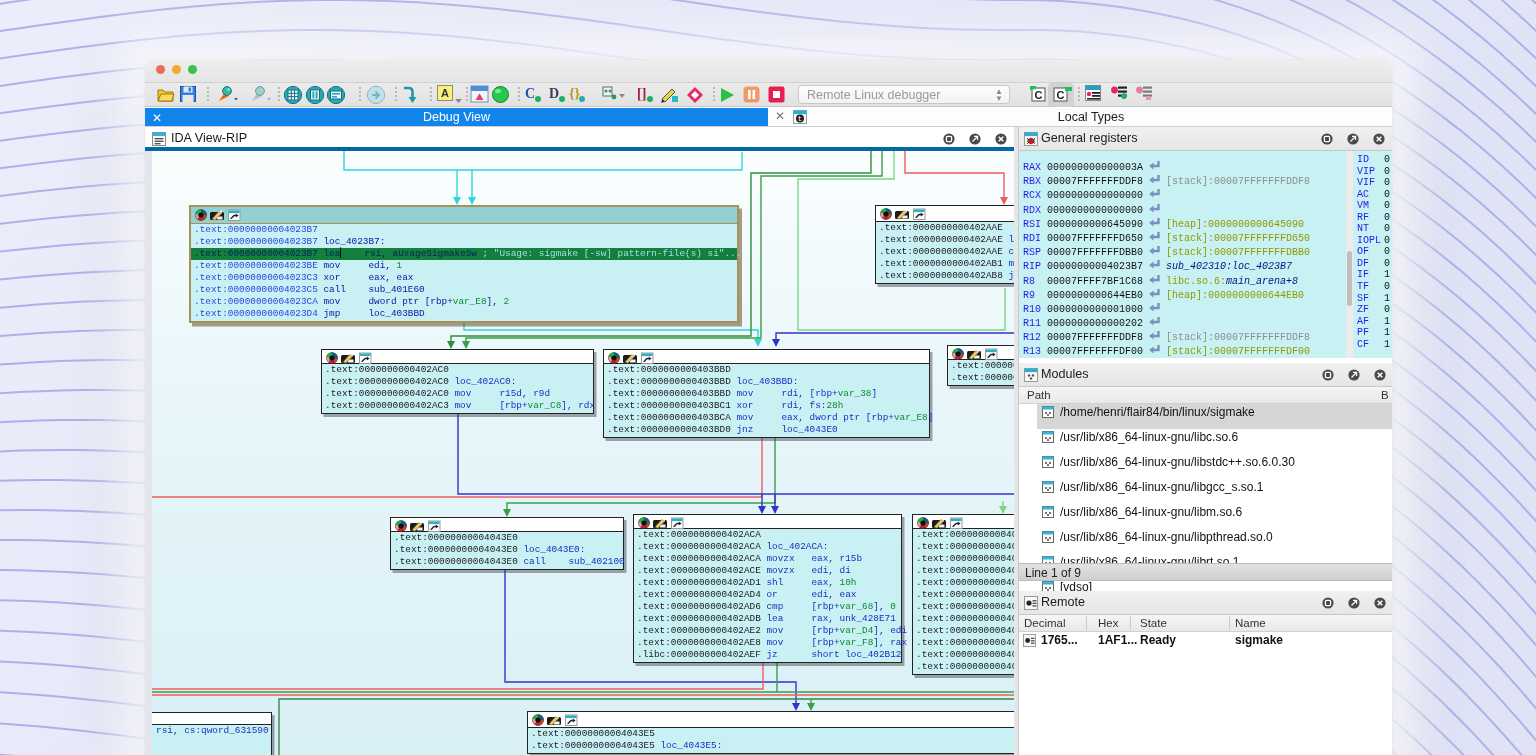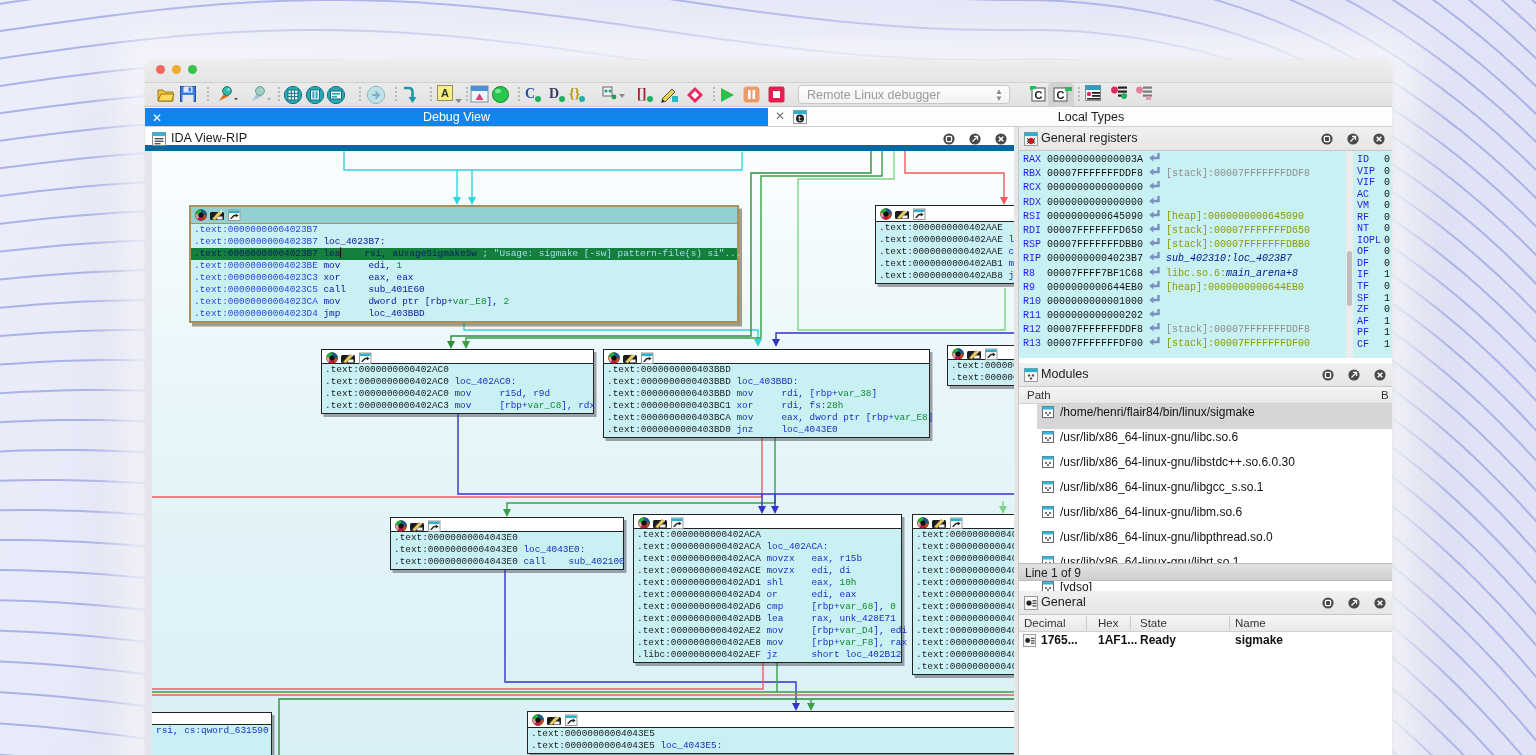--- a/index.html
+++ b/index.html
@@ -15,21 +15,21 @@
 .abox { width:16px; height:16px; background:#f5f080; border:1px solid #909060; font:bold 11px/14px "Liberation Sans"; text-align:center; color:#333; }
 .lic { font:bold 14px/18px "Liberation Serif"; }
 .tprs { position:absolute; left:903px; top:0; width:26px; height:24px; background:#d2d2d2; border-radius:4px; }
 #combo { position:absolute; left:653px; top:2px; width:212px; height:19px; background:linear-gradient(#fdfdfd,#f2f2f2); border:1px solid #c8c8c8; border-radius:4px; color:#9a9a9a; font:12.5px/18px "Liberation Sans"; padding-left:8px; }
 #combo .sp { position:absolute; right:6px; top:2px; color:#888; font-size:8px; line-height:7px; }
 #tabbar { position:absolute; left:0; top:48px; width:100%; height:19px; background:#fdfdfd; border-bottom:1px solid #cfcfcf; }
 #dtab { position:absolute; left:0; top:0; width:623px; height:18px; background:#1285ec; color:#fff; font:12.5px/18px "Liberation Sans"; text-align:center; }
 #dtab .x { position:absolute; left:7px; top:1px; font-size:12px; }
 #tabbar .gx { position:absolute; left:630px; top:1px; color:#777; font-size:12px; }
 #ltt { position:absolute; left:645px; top:0; width:602px; height:18px; text-align:center; color:#1c1c1c; font:12.5px/18px "Liberation Sans"; }
-#ivbar { position:absolute; left:0; top:67px; width:869px; height:24px; background:#fff; border-bottom:6px solid #0369a1; }
+#ivbar { position:absolute; left:0; top:67px; width:869px; height:24px; background:#fff; border-bottom:4px solid #0369a1; }
 #ivbar .t { position:absolute; left:26px; top:4px; font:12.6px "Liberation Sans"; color:#1c1c1c; }
 #graph { position:absolute; left:7px; top:91px; width:862px; height:604px; background:linear-gradient(#fbfeff,#e8f6fa 40%,#d9f0f6); overflow:hidden; }
 #lstrip { position:absolute; left:0; top:91px; width:7px; height:604px; background:#e4e4ec; }
 #splitter { position:absolute; left:869px; top:67px; width:4px; height:628px; background:#e6e6e6; }
 #gedges { position:absolute; left:0; top:0; }
 .blk { position:absolute; }
 .blk .bh { position:relative; border-bottom:1px solid #222; }
 .blk .bb { position:relative; background:#c9f1f4; }
 .plain { border:1px solid #222; background:#fff; box-shadow:2.5px 3px 0 rgba(60,60,70,.45); }
 .plain .bh { background:#fff; }
@@ -42,21 +42,21 @@
 .plain i.a { color:#17191f; }
 .active i.a { color:#2946e6; }
 .active i.n { color:#0a16a6; }
 i.hn { color:#082060; } i.hc { color:#a7dcec; } i.cur { color:#000; }
 .hl { background:#15803d; width:100%; }
 #rdock { position:absolute; left:873px; top:67px; width:374px; height:628px; background:#fff; border-left:1px solid #c8c8c8; }
 .phead { position:relative; height:24px; background:linear-gradient(#f0f0f0,#e6e6e6); border-bottom:1px solid #c8c8c8; }
 .phead .t { position:absolute; left:22px; top:4px; font:12.6px "Liberation Sans"; color:#1c1c1c; }
 .phead svg.wic { position:absolute; left:5px; top:5px; }
 .pbtns { position:absolute; right:6px; top:5px; }
-#regs { position:absolute; left:0; top:24px; width:374px; height:207px; background:#c8f1f3; overflow:hidden; padding-top:0; }
+#regs { position:absolute; left:0; top:24px; width:374px; height:207px; background:#c8f1f3; overflow:hidden; padding-top:8px; }
 .rrow { position:relative; height:14.2px; font:10px/14.2px "Liberation Mono"; white-space:pre; padding-left:4px; }
 .rn { color:#2618f0; display:inline-block; width:24px; }
 .rv { color:#111; }
 .ent { position:relative; top:1px; margin-left:5px; margin-right:5px; }
 .gy { color:#8e8e8e; } .ol { color:#8f9a00; } .nv { color:#00128a;font-style:italic; }
 #flags { position:absolute; left:334px; top:24px; width:40px; height:207px; background:#c8f1f3; padding-top:3px; }
 #fsb { position:absolute; left:327px; top:24px; width:7px; height:207px; background:#ececec; }
 #fsb .th { position:absolute; left:1px; top:100px; width:5px; height:55px; border-radius:3px; background:#bfbfbf; }
 .frow { height:11.55px; font:10px/11.55px "Liberation Mono"; padding-left:4px; white-space:pre; }
 .fn { color:#2618f0; display:inline-block; width:27px; }
@@ -827,21 +827,21 @@
     <div id="lineof">Line 1 of 9</div>
     <div id="threads">
       <div class="phead">
         <svg class="wic" width="14" height="14" viewBox="0 0 14 14">
           <rect x="0.5" y="0.5" width="13" height="13" fill="#f8f8f8" stroke="#999"></rect>
           <circle cx="5" cy="7" r="2.6" fill="#222"></circle>
             <rect x="8.5" y="4" width="4" height="1.4" fill="#555"></rect>
             <rect x="8.5" y="6.6" width="4" height="1.4" fill="#555"></rect>
             <rect x="8.5" y="9.2" width="4" height="1.4" fill="#555"></rect>
         </svg>
-        <span class="t">General</span>
+        <span class="t">Remote</span>
         <svg class="pbtns" width="66" height="14" viewBox="0 0 66 14">
             <circle cx="7" cy="7" r="5.6" fill="#4a4a4a"></circle>
             <rect x="4.4" y="4.4" width="5.2" height="5.2" rx="1" fill="none" stroke="#fff" stroke-width="1.3"></rect>
             <circle cx="33" cy="7" r="5.6" fill="#4a4a4a"></circle>
             <path d="M30.5 9.5 L35.5 4.5 M32 4.3 h3.6 v3.6" stroke="#fff" stroke-width="1.2" fill="none"></path>
             <circle cx="59" cy="7" r="5.6" fill="#4a4a4a"></circle>
             <path d="M56.7 4.7 L61.3 9.3 M61.3 4.7 L56.7 9.3" stroke="#fff" stroke-width="1.5"></path>
           </svg>
       </div>
       <div class="cols">

